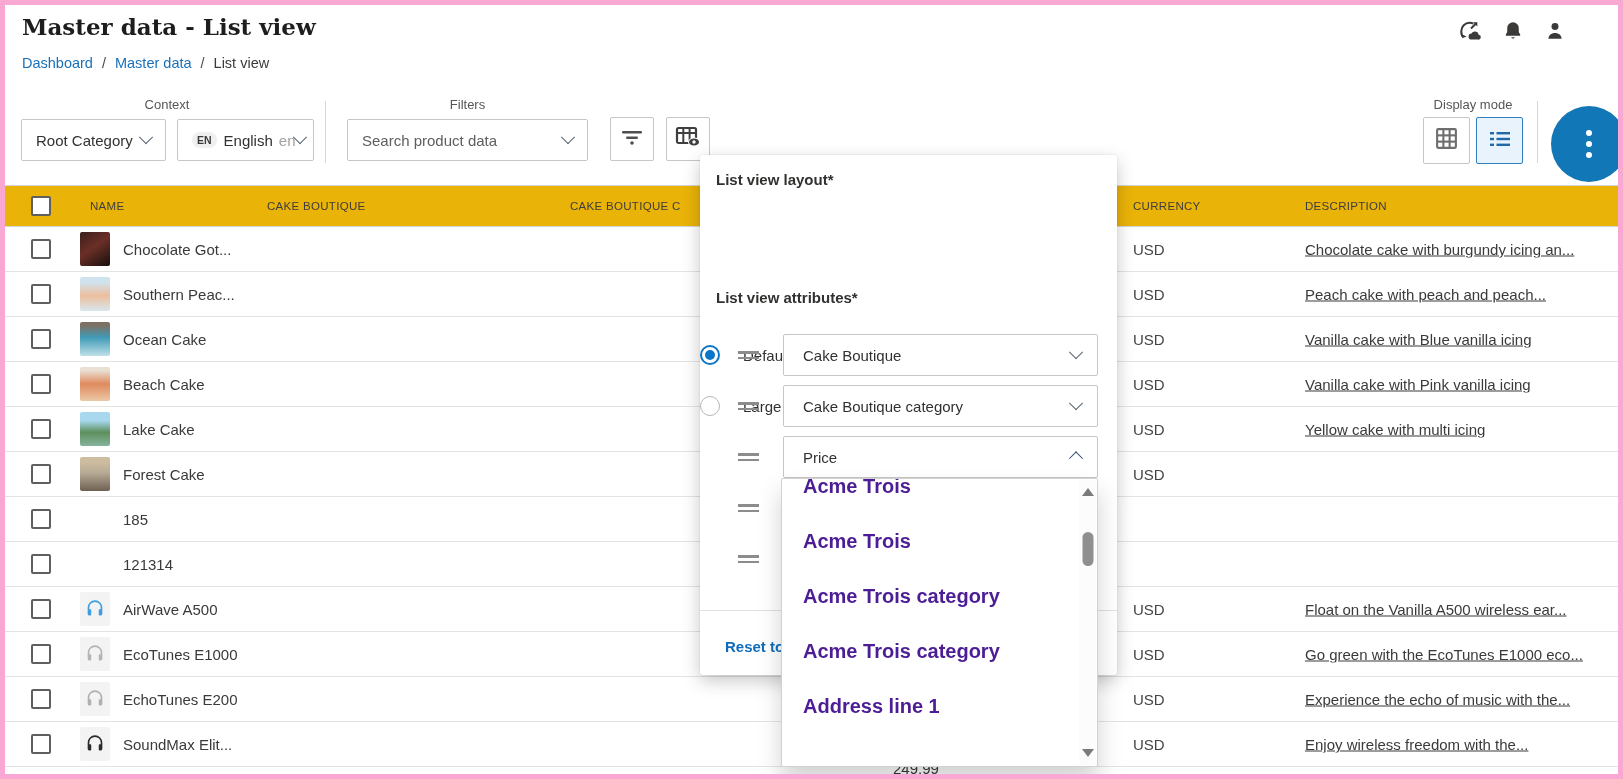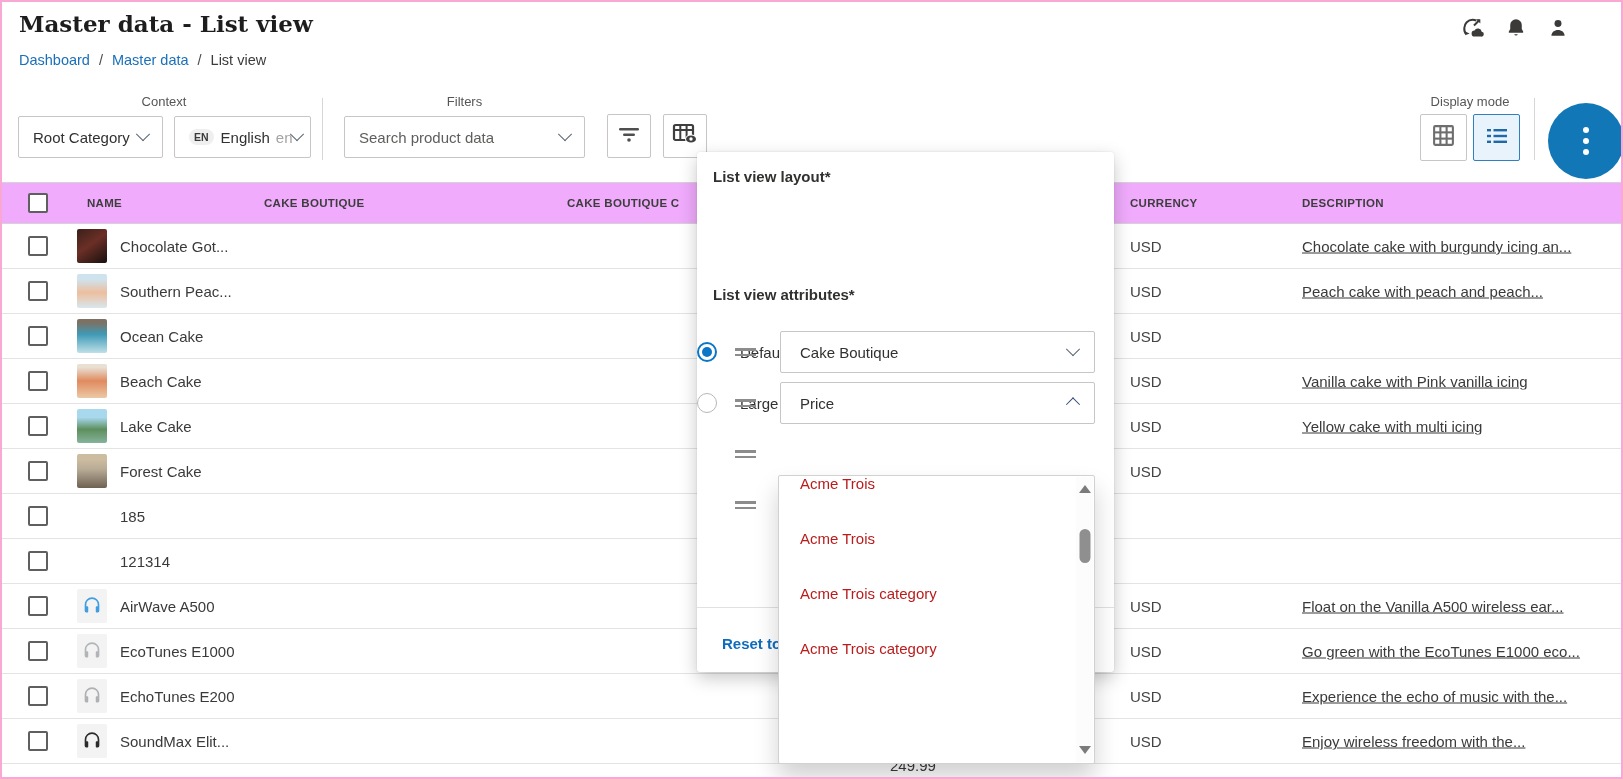--- a/index.html
+++ b/index.html
@@ -1,17 +1,17 @@
 <!DOCTYPE html>
 <html><head>
 <meta charset="utf-8">
 <style>
   html,body{margin:0;padding:0;background:#fff;}
   .canvas{position:relative;width:1623px;height:779px;box-sizing:border-box;
-    border:2px solid #f9a8d4;background:#fff;overflow:hidden;
+    border:5px solid #f9a8d4;background:#fff;overflow:hidden;
     font-family:"Liberation Sans","DejaVu Sans",sans-serif;color:#323130;}
   
   .page-title{position:absolute;left:17px;top:8px;font-family:"DejaVu Serif","Liberation Serif",serif;
     font-size:23px;font-weight:600;color:#1d1d1d;}
   .top-icons{position:absolute;right:52px;top:14px;display:flex;gap:20px;align-items:center;}
   .top-icons svg{display:block;}
   .breadcrumb{position:absolute;left:17px;top:50px;display:flex;align-items:center;gap:9px;font-size:14.5px;}
   .crumb{color:#3b3b3b;text-decoration:none;}
   .crumb.lnk{color:#1a70b8;cursor:pointer;}
   .bc-sep{color:#4a4a4a;}
@@ -29,23 +29,23 @@
   .placeholder{color:#605e5c;}
   .icon-btn{position:absolute;top:112px;width:44px;height:44px;box-sizing:border-box;border:1px solid #c8c6c4;
     border-radius:2px;background:#fff;display:flex;align-items:center;justify-content:center;cursor:pointer;}
   .mode-btn{position:absolute;top:112px;width:47px;height:47px;box-sizing:border-box;border:1px solid #c8c6c4;
     border-radius:2px;background:#fff;display:flex;align-items:center;justify-content:center;cursor:pointer;}
   .mode-btn.selected{border:1px solid #2f7fc1;background:#e8f3fb;}
   .fab{position:absolute;left:1546px;top:101px;width:76px;height:76px;border-radius:50%;background:#1277b7;
     display:flex;flex-direction:column;align-items:center;justify-content:center;gap:5px;cursor:pointer;z-index:10;}
   .fab i{width:6px;height:6px;border-radius:50%;background:#fff;}
   
-  .thead{position:absolute;left:0;right:0;top:180px;height:42px;background:#f0abfc;
+  .thead{position:absolute;left:0;right:0;top:180px;height:42px;background:#eab308;
     border-top:1px solid #d4d4d4;border-bottom:1px solid #d4d4d4;box-sizing:border-box;z-index:1;
-    font-size:11.5px;font-weight:bold;color:#3d3d3d;letter-spacing:.3px;}
+    font-size:11.5px;font-weight:normal;color:#3d3d3d;letter-spacing:.3px;}
   .thead span{position:absolute;top:50%;transform:translateY(-50%);}
   .rows{position:absolute;left:0;right:0;top:222px;z-index:1;}
   .row{position:relative;height:45px;border-bottom:1px solid #e3e3e3;box-sizing:border-box;background:#fff;}
   .cell{position:absolute;top:50%;transform:translateY(-50%);font-size:15px;color:#3a3a3a;white-space:nowrap;}
   .c-check{left:26px;}.c-thumb{left:75px;}.c-name{left:118px;}
   .c-cur{left:1128px;color:#444;}
   .c-desc{left:1300px;right:8px;overflow:hidden;text-decoration:underline;}
   .c-price{left:888px;top:38px;transform:none;color:#3a3a3a;}
   .checkbox{width:20px;height:20px;box-sizing:border-box;border:2px solid #5f5f5f;border-radius:2px;background:#fff;cursor:pointer;display:block;}
   .thumb{width:30px;height:34px;border-radius:2px;display:block;}
@@ -72,21 +72,21 @@
   .drag i{display:block;width:21px;height:2.5px;background:#8c8c8c;margin:3px 0;}
   .attr-select{position:absolute;left:83px;top:0;width:315px;height:42px;box-sizing:border-box;border:1px solid #c8c6c4;
     border-radius:2px;background:#fff;display:flex;align-items:center;padding:0 16px 0 19px;font-size:15px;cursor:pointer;}
   .attr-select .spacer{flex:1;}
   .p-footer{position:absolute;left:0;right:0;top:455px;bottom:0;border-top:1px solid #e1e1e1;}
   .reset-link{position:absolute;left:25px;top:27px;font-size:15px;font-weight:bold;color:#0f6cbd;text-decoration:none;cursor:pointer;white-space:nowrap;}
   
   .option-list{position:absolute;left:776px;top:473px;width:317px;height:289px;background:#fff;box-sizing:border-box;
     border:1px solid #d1d1d1;border-radius:2px;box-shadow:0 14px 24px rgba(0,0,0,.18);z-index:60;overflow:hidden;}
   .option-scroll{margin-top:-20px;}
-  .option{height:55px;display:flex;align-items:center;padding-left:21px;font-size:15px;color:#b91c1c;cursor:pointer;}
+  .option{height:55px;display:flex;align-items:center;padding-left:21px;font-size:20px;color:#4c1d95;cursor:pointer;font-weight:bold;}
   .scrollbar{position:absolute;top:1px;bottom:1px;right:1px;width:17px;background:#fcfcfc;}
   .sb-up,.sb-down{position:absolute;left:50%;transform:translateX(-50%);width:0;height:0;cursor:pointer;}
   .sb-up{top:8px;border-left:6px solid transparent;border-right:6px solid transparent;border-bottom:8px solid #7b7b7b;}
   .sb-down{bottom:8px;border-left:6px solid transparent;border-right:6px solid transparent;border-top:8px solid #7b7b7b;}
   .sb-thumb{position:absolute;left:50%;transform:translateX(-50%);top:52px;width:11px;height:34px;border-radius:6px;background:#8f8f8f;cursor:pointer;}
 </style>
 </head>
 <body>
 
 <div class="canvas">
@@ -248,20 +248,21 @@
         <span class="cell c-check">
           <span class="checkbox"></span>
         </span>
         <span class="cell c-thumb">
           <span class="thumb" style="background: linear-gradient(rgb(125, 113, 99) 10%, rgb(63, 154, 182) 45%, rgb(191, 224, 232));"></span>
         </span>
 
         <span class="cell c-name">Ocean Cake</span>
 
         <span class="cell c-cur">USD</span>
+        <span class="cell c-desc">Vanilla cake with Blue vanilla icing</span>
       </div>
 
       <div class="row">
         <span class="cell c-check">
           <span class="checkbox"></span>
         </span>
         <span class="cell c-thumb">
           <span class="thumb" style="background: linear-gradient(rgb(233, 223, 211) 10%, rgb(224, 138, 94) 50%, rgb(236, 200, 166));"></span>
         </span>
 
@@ -419,20 +420,31 @@
             <i></i>
             <i></i>
           </span>
           <div class="attr-select">
             <span>Cake Boutique</span>
             <span class="spacer"></span>
             <span class="chev"></span>
           </div>
         </div>
 
+        <div class="attr-row">
+          <span class="drag">
+            <i></i>
+            <i></i>
+          </span>
+          <div class="attr-select">
+            <span>Cake Boutique category</span>
+            <span class="spacer"></span>
+            <span class="chev"></span>
+          </div>
+        </div>
 
         <div class="attr-row">
           <span class="drag">
             <i></i>
             <i></i>
           </span>
           <div class="attr-select">
             <span>Price</span>
             <span class="spacer"></span>
             <span class="chev open"></span>
@@ -464,20 +476,21 @@
     <div class="option-scroll">
 
         <div class="option">Acme Trois</div>
 
         <div class="option">Acme Trois</div>
 
         <div class="option">Acme Trois category</div>
 
         <div class="option">Acme Trois category</div>
 
+        <div class="option">Address line 1</div>
       </div>
     <div class="scrollbar">
       <span class="sb-up"></span>
       <span class="sb-thumb"></span>
       <span class="sb-down"></span>
     </div>
   </div>
 
 </div>
 

